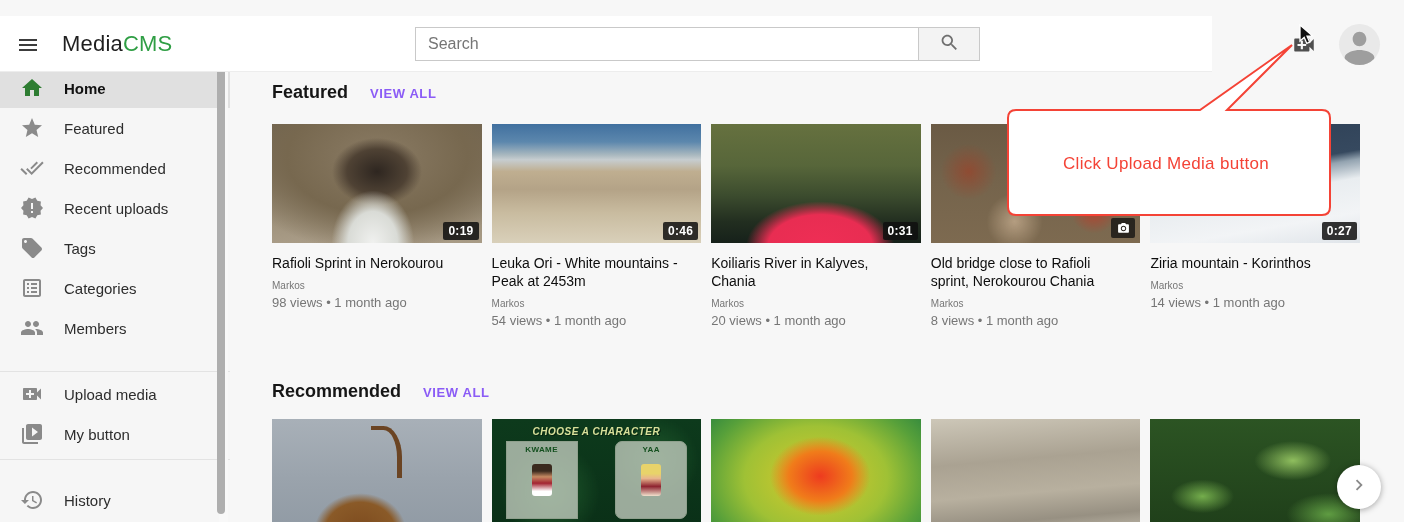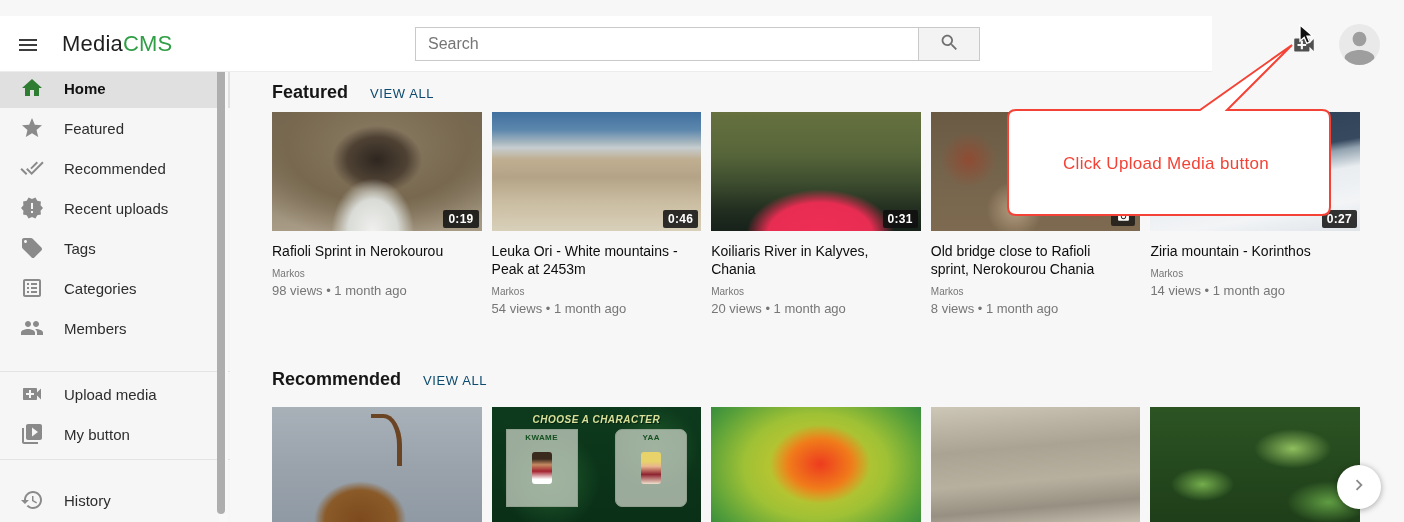--- a/index.html
+++ b/index.html
@@ -35,22 +35,22 @@
   .side-item.active .ic { color:#2e7d32; }
   .side-div { height:1px; background:#e3e3e3; margin:0; }
   .sb-track { position:absolute; right:2px; top:0; width:9px; height:466px; background:#f8f8f8; }
   .sb-thumb { position:absolute; right:3px; top:2px; width:8px; height:456px; background:#aeaeae; border-radius:4px; cursor:pointer; }
 
   
   .main { position:absolute; top:56px; left:230px; width:1174px; height:466px; }
   .content { padding:26px 0 0 42px; width:1130px; }
   .section-head { display:flex; align-items:baseline; height:18px; }
   .section-title { font-size:18px; font-weight:700; color:#161616; }
-  .view-all { font-size:13px; font-weight:400; color:#0c4a6e; letter-spacing:.6px; margin-left:22px; cursor:pointer; }
-  .cards { display:grid; grid-template-columns:repeat(5,1fr); gap:10px; width:1088px; margin-top:12px; }
+  .view-all { font-size:13px; font-weight:700; color:#8b5cf6; letter-spacing:.6px; margin-left:22px; cursor:pointer; }
+  .cards { display:grid; grid-template-columns:repeat(5,1fr); gap:10px; width:1088px; margin-top:24px; }
   .sec2 { margin-top:52px; }
   .sec2 .cards { margin-top:20px; }
 
   .card { position:relative; cursor:pointer; }
   .thumb { position:relative; width:100%; height:119px; background:#ddd; overflow:hidden; }
   .dur { position:absolute; right:3px; bottom:3px; background:rgba(15,15,15,.85); color:#fff;
          font-size:12px; font-weight:700; padding:2px 5px; border-radius:2px; letter-spacing:.3px; }
   .imgbadge { position:absolute; right:5px; bottom:5px; background:rgba(15,15,15,.75); color:#fff;
               width:24px; height:20px; border-radius:2px; display:flex; align-items:center; justify-content:center; }
   .imgbadge svg { width:13px; height:13px; }

